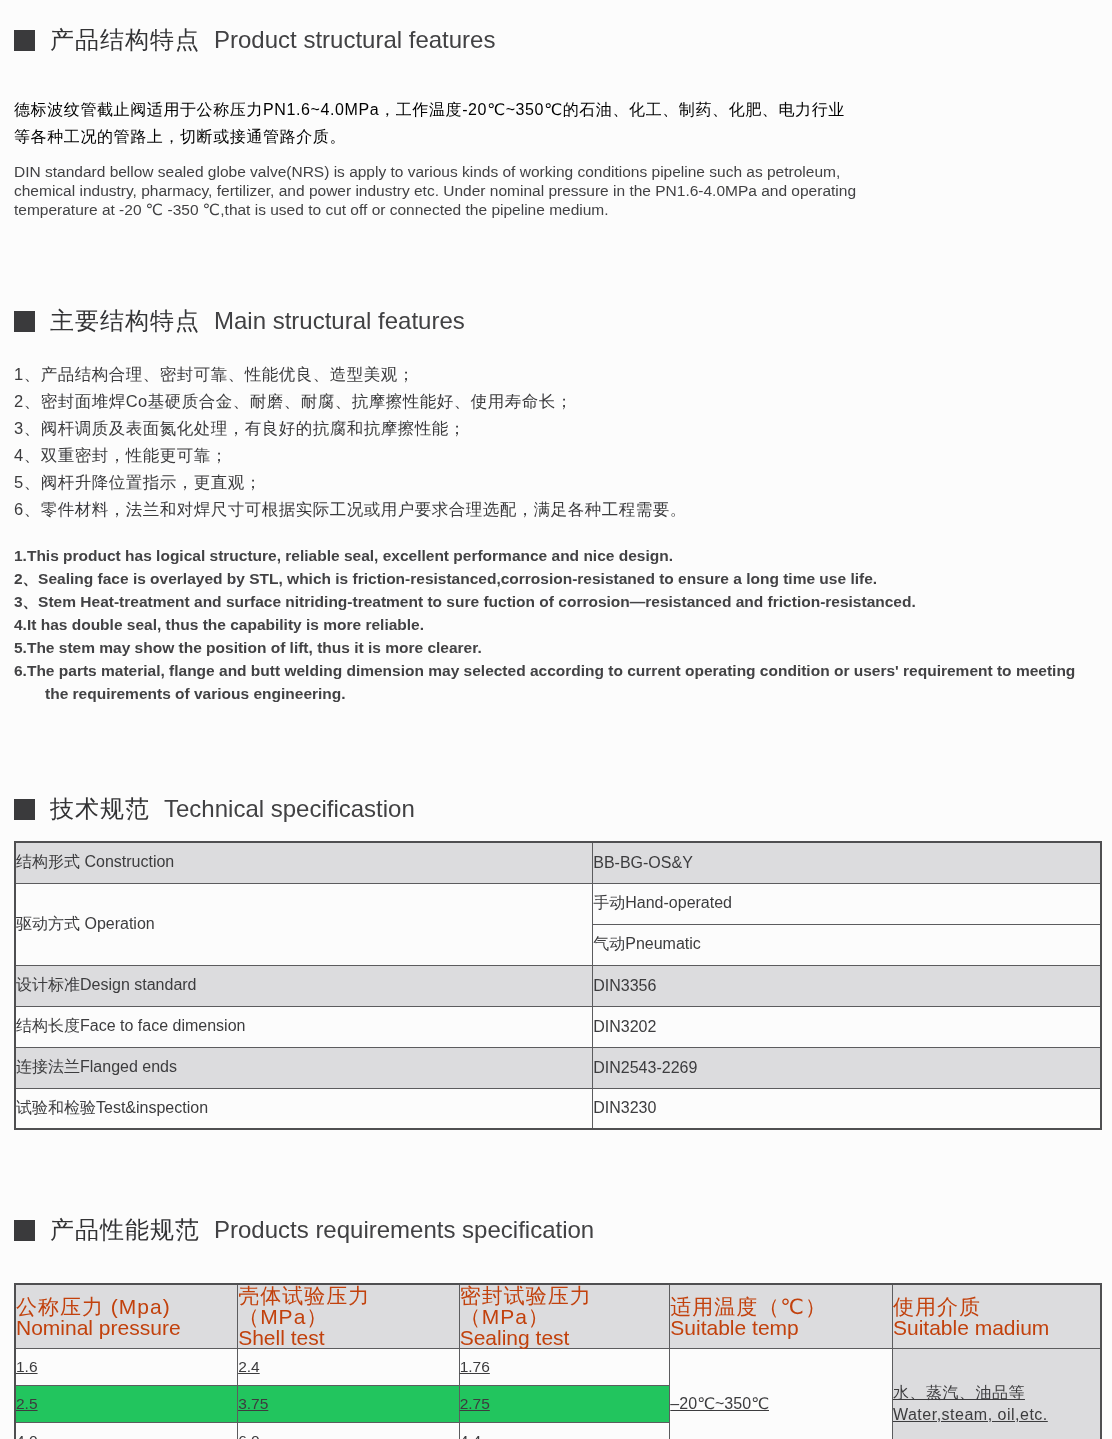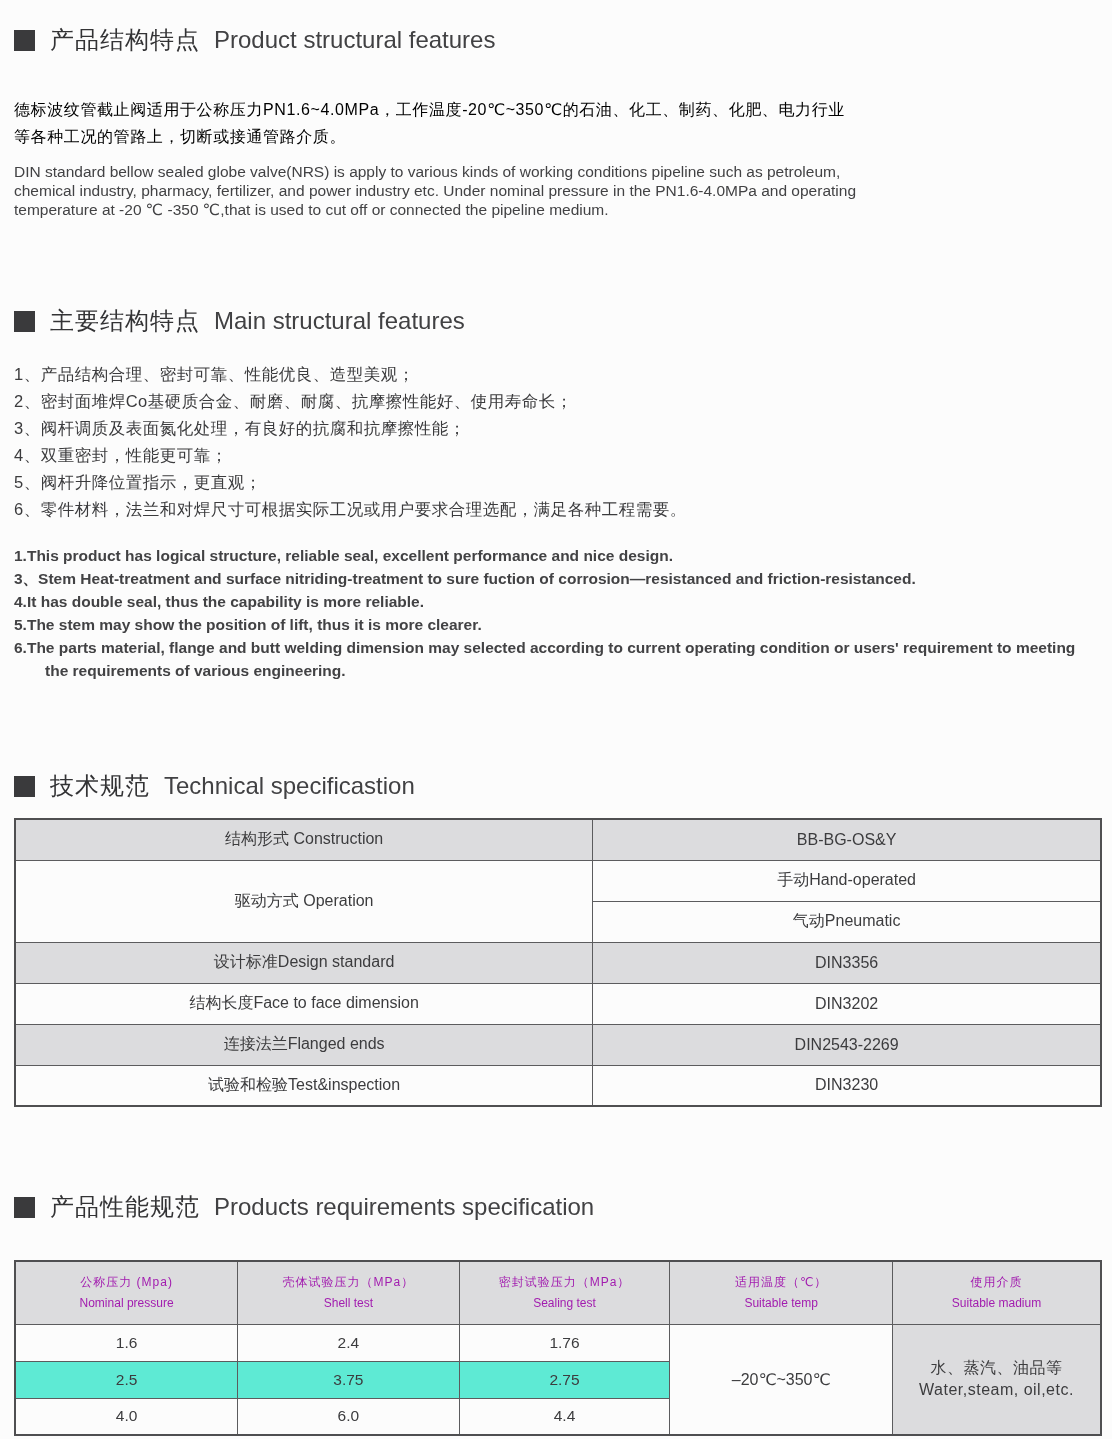--- a/index.html
+++ b/index.html
@@ -35,35 +35,35 @@
   .zh-list .zh-item { font-size:16.5px; line-height:27px; letter-spacing:0.5px; color:#3b3b3d; }
   .en-list { margin-top:21px; max-width:1062px;font-weight:bold; }
   .en-list .en-item {
     font-size:15.5px; line-height:23px; color:#424244;
     padding-left:31px; text-indent:-31px;
   }
 
   
   .sec3 { margin-top:88px; }
   table { border-collapse:collapse; width:1088px; table-layout:fixed; }
-  td, th { border:1.5px solid #5c5c5e; text-align:center; vertical-align:middle; font-weight:normal; }
+  td, th { border:1.5px solid #5c5c5e; text-align:left; vertical-align:middle; font-weight:normal; }
   .tech-table { margin-top:16px; border:2px solid #4f4f51; }
   .tech-table td { height:41px; font-size:16px; color:#3c3c3e; }
   .tech-table .col-l { width:53.2%; }
   .tech-table .col-r { width:46.8%; }
   tr.gray td, tr.gray th { background:#dcdcde; }
   .cell-white { background:#fcfcfc; }
 
   
   .sec4 { margin-top:84px; }
   .perf-table { margin-top:37px; border:2px solid #4f4f51; }
-  .perf-table th { height:63px; font-size:12px; color:#a21caf; line-height:21px; }
-  .perf-table td { height:37px; font-size:15.5px; color:#3c3c3e; }
+  .perf-table th { height:56px; font-size:21px; color:#c2410c; line-height:21px; }
+  .perf-table td { height:37px; font-size:15.5px; color:#3c3c3e;text-decoration:underline; }
   .perf-table .h-zh { letter-spacing:1px; }
-  .perf-table tr.alt td { background:#5eead4; }
+  .perf-table tr.alt td { background:#22c55e; }
   .perf-table td.temp-cell { background:#fcfcfc; font-size:16px; }
   .perf-table td.medium-cell { background:#dcdcde; font-size:16px; line-height:22px; letter-spacing:0.5px; }
 </style>
 </head>
 <body>
 
 <div class="page">
 
   <div class="sec-title">
     <span class="sq"></span>
@@ -81,20 +81,21 @@
   <div class="zh-list">
     <div class="zh-item">1、产品结构合理、密封可靠、性能优良、造型美观；</div>
     <div class="zh-item">2、密封面堆焊Co基硬质合金、耐磨、耐腐、抗摩擦性能好、使用寿命长；</div>
     <div class="zh-item">3、阀杆调质及表面氮化处理，有良好的抗腐和抗摩擦性能；</div>
     <div class="zh-item">4、双重密封，性能更可靠；</div>
     <div class="zh-item">5、阀杆升降位置指示，更直观；</div>
     <div class="zh-item">6、零件材料，法兰和对焊尺寸可根据实际工况或用户要求合理选配，满足各种工程需要。</div>
   </div>
   <div class="en-list">
     <div class="en-item">1.This product has logical structure, reliable seal, excellent performance and nice design.</div>
+    <div class="en-item">2、Sealing face is overlayed by STL, which is friction-resistanced,corrosion-resistaned to ensure a long time use life.</div>
     <div class="en-item">3、Stem Heat-treatment and surface nitriding-treatment to sure fuction of corrosion—resistanced and friction-resistanced.</div>
     <div class="en-item">4.It has double seal, thus the capability is more reliable.</div>
     <div class="en-item">5.The stem may show the position of lift, thus it is more clearer.</div>
     <div class="en-item">6.The parts material, flange and butt welding dimension may selected according to current operating condition or users' requirement to meeting the requirements of various engineering.</div>
   </div>
 
   <div class="sec-title sec3">
     <span class="sq"></span>
     <span class="t-zh">技术规范</span>
     <span class="t-en">Technical specificastion</span>

